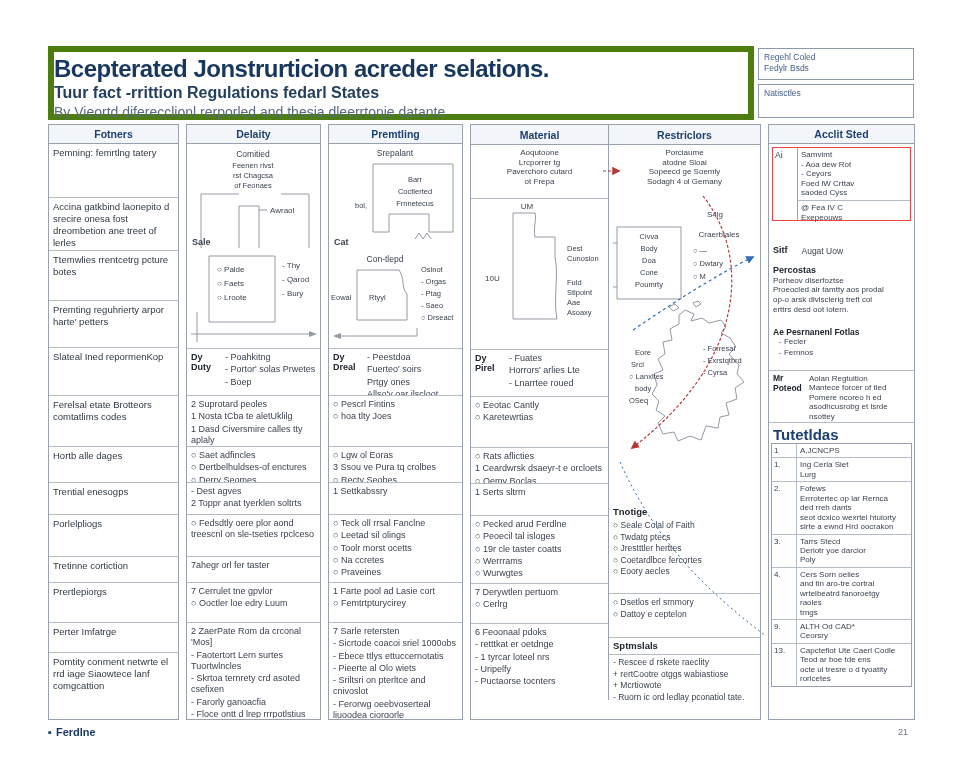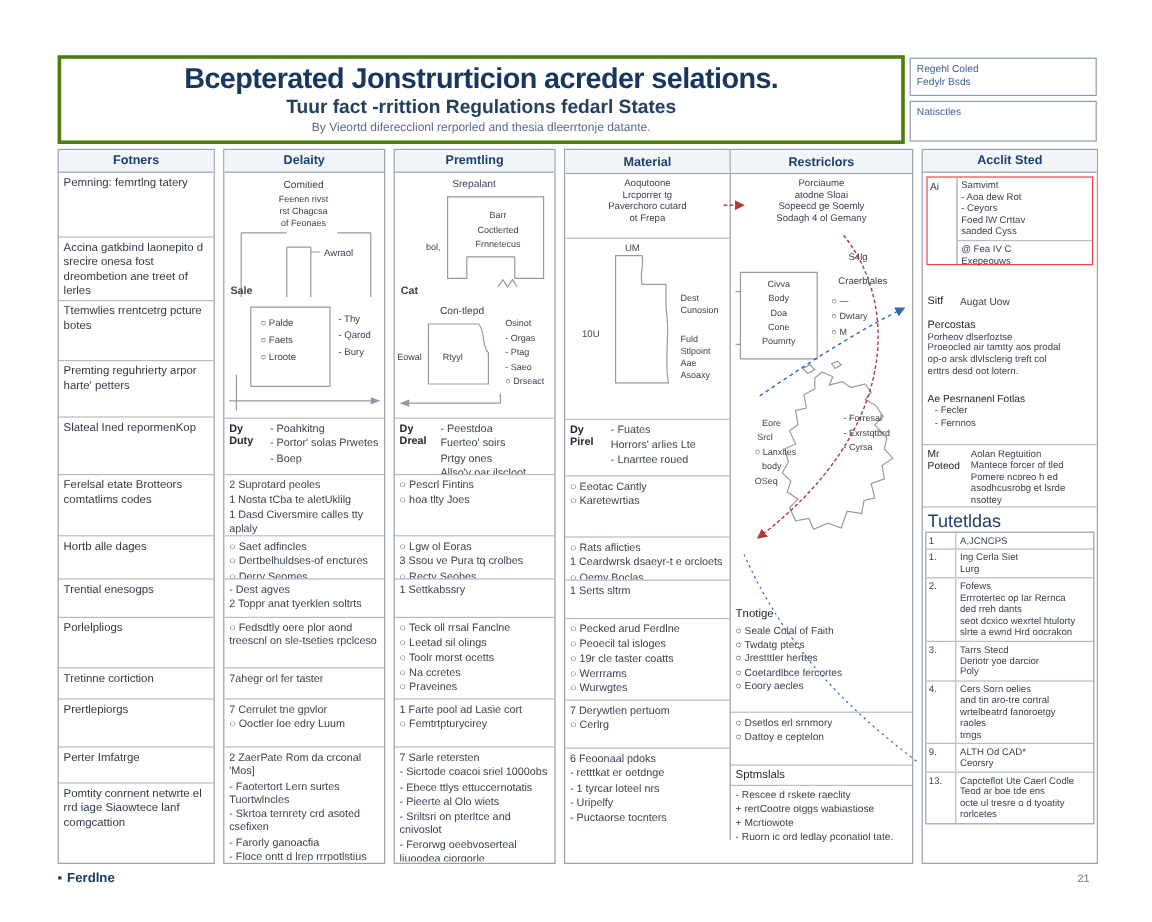--- a/index.html
+++ b/index.html
@@ -1,29 +1,29 @@
 <!DOCTYPE html>
 <html><head>
 <meta charset="utf-8">
 <style>
   html,body{margin:0;padding:0}
   body{width:960px;height:768px;background:#fff;font-family:"Liberation Sans",sans-serif;color:#3b4350;position:relative;overflow:hidden}
-  .header-box{position:absolute;left:48px;top:46px;width:706px;height:74px;border:3px solid #4d7c0f;text-align:center;box-sizing:border-box}
+  .header-box{position:absolute;left:48px;top:46px;width:706px;height:74px;border:6px solid #4d7c0f;box-sizing:border-box}
   .title{margin-top:3px;font-size:24px;font-weight:bold;color:#17375e;letter-spacing:-0.5px}
   .subtitle{font-size:16px;font-weight:bold;color:#24405e;margin-top:1px}
-  .byline{font-size:10px;color:#5a6a85;margin-top:2px}
+  .byline{font-size:14px;color:#5a6a85;margin-top:2px}
   .legend-box{position:absolute;left:758px;width:156px;border:1px solid #8c9aae;font-size:8.5px;color:#44608a;padding:3px 5px;box-sizing:border-box;line-height:1.25}
   .group{position:absolute;top:124px;height:596px;border:1px solid #98a1ac;background:#fff;box-sizing:border-box;overflow:hidden}
   .col-head{height:19px;border-bottom:1px solid #98a1ac;display:flex;align-items:center;justify-content:center;font-weight:bold;color:#1d3f6e;font-size:10.5px;background:#f2f6fb;box-sizing:border-box}
   .cell{box-sizing:border-box;padding:3px 4px;border-top:1px solid #b4bcc5;overflow:hidden;font-size:9px;line-height:1.25}
   .cell.first,.cell.nob{border-top:none}
   .cell.diag{padding:0}
   .flabel{font-size:9.5px;color:#2f3945}
   .li{margin:0 0 1px 0}
-  .bold{font-weight:normal;color:#20262e}
+  .bold{font-weight:bold;color:#20262e}
   .duty{display:flex;gap:4px}
   .duty-key{font-weight:bold;width:30px;flex:none;color:#20262e;line-height:1.15}
   .ctr{text-align:center}
   svg text{fill:#3b4350}
   .sk{stroke:#949aa4;fill:none;stroke-width:1}
   .overlay{position:absolute;left:0;top:0;z-index:10;pointer-events:none}
   .footer-left{position:absolute;left:48px;top:726px;font-size:11px;font-weight:bold;color:#17375e;display:flex;gap:4px;align-items:center}
   .page-num{position:absolute;left:898px;top:727px;font-size:9px;color:#6a7280}
   .au-table{margin:1px 2px;border:1px solid #98a1ac}
   .au-row{display:flex;border-top:1px solid #b4bcc5}

